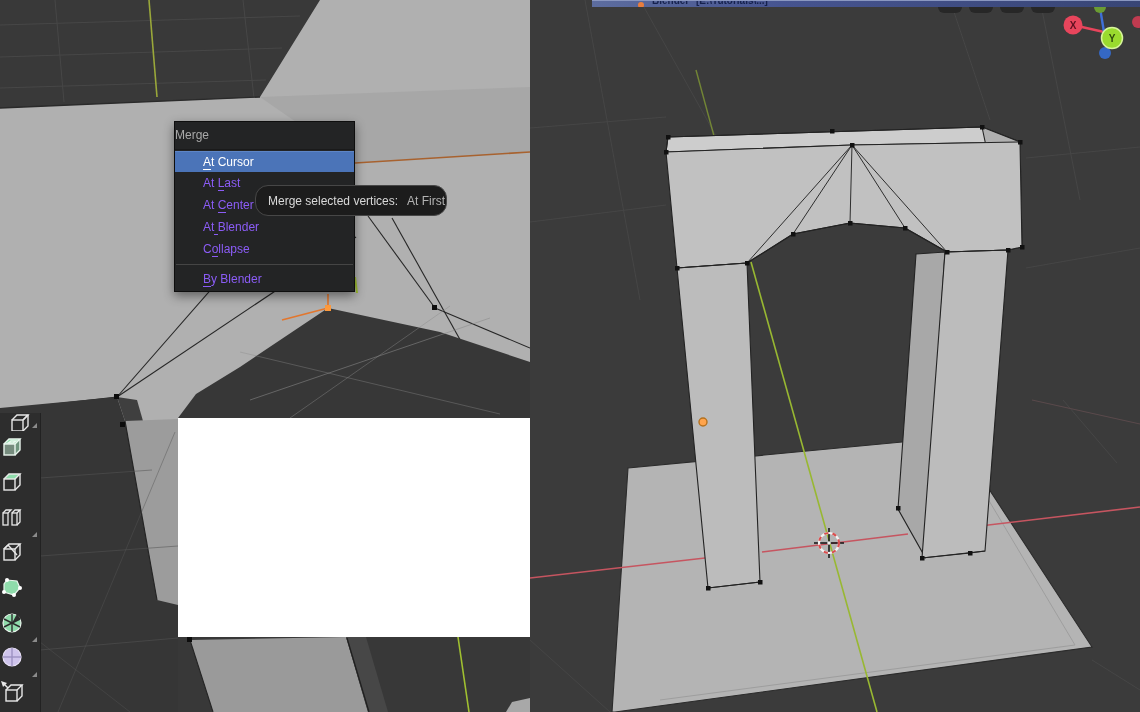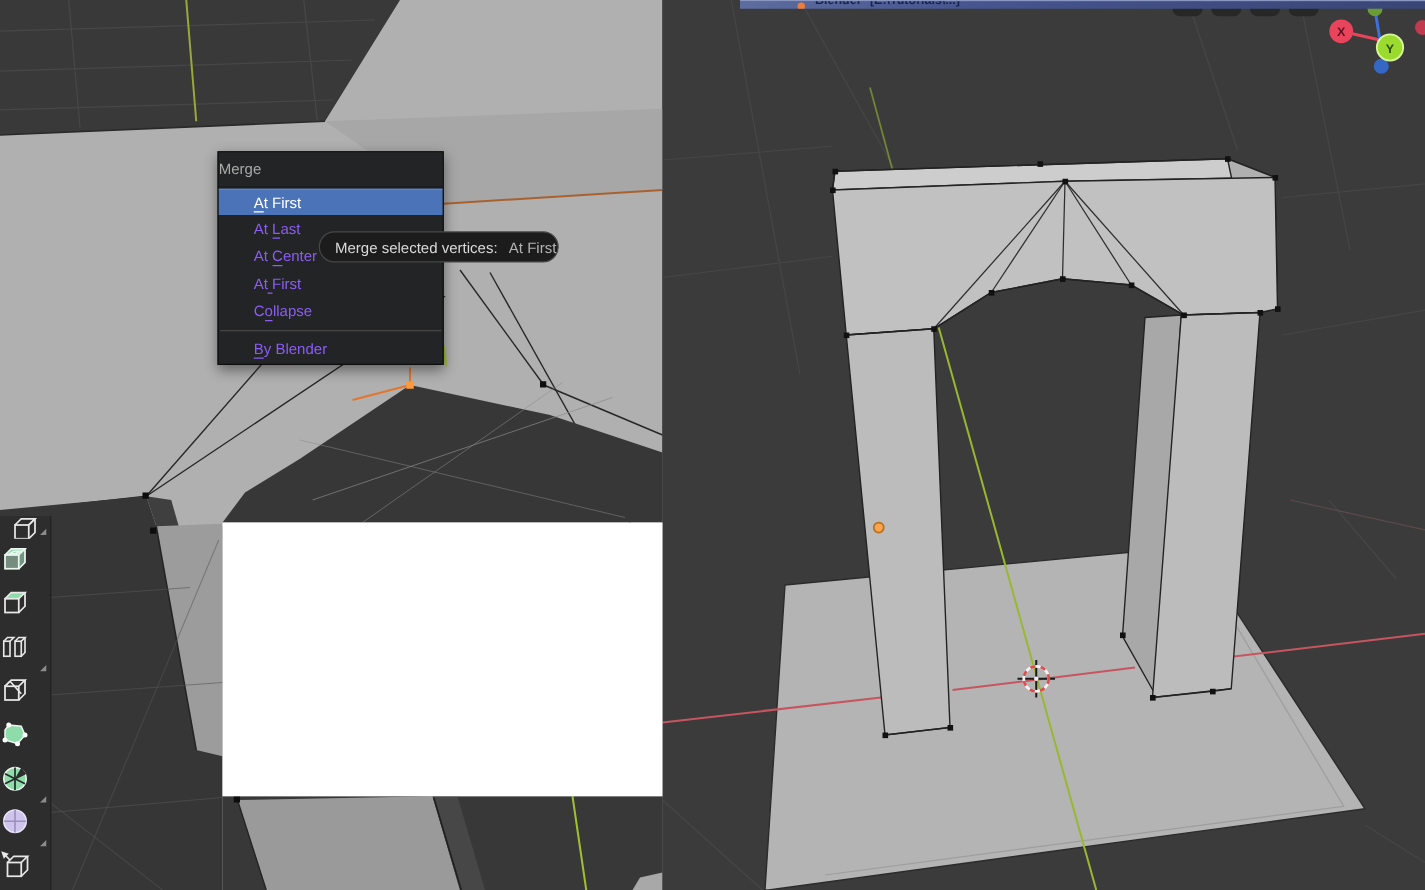--- a/index.html
+++ b/index.html
@@ -12,21 +12,21 @@
         box-shadow:0 4px 10px rgba(0,0,0,.45);z-index:30;}
   .menu-header{height:27px;line-height:27px;font-size:12px;
         color:#a9a9a9;border-bottom:1px solid #1a1a1a;background:#232425;}
   .mi{height:22px;line-height:22px;padding-left:28px;font-size:12px;color:#8b5cf6;
       white-space:pre;cursor:default;}
   .mi.sel{background:#4b74b8;color:#ffffff;height:20px;line-height:20px;
       margin-top:1px;border-top:1px solid #5d85c6;}
   .mi .key{border-bottom:1px solid currentColor;}
   .menu-sep{height:1px;background:#454545;margin:4px 1px 3px 1px;}
   
-  .tooltip{position:absolute;left:255px;top:185px;width:192px;height:25px;
+  .tooltip{position:absolute;left:255px;top:185px;width:192px;height:31px;
         background:#1c1c1c;border:1px solid #474747;border-radius:13px;
         box-sizing:border-box;display:flex;align-items:center;padding-left:12px;
         z-index:40;font-size:12px;}
   .tooltip .lab{color:#d9d9d9;}
   .tooltip .val{color:#b3b3b3;margin-left:9px;}
   
   .whitebox{position:absolute;left:178px;top:418px;width:352px;height:219px;
         background:#ffffff;z-index:20;}
   
   .toolbar{position:absolute;left:0;top:413px;width:40px;height:299px;
@@ -333,24 +333,24 @@
             <polyline points="22,5 22,16 17,21"></polyline>
           <line x1="8" y1="8" x2="3" y2="3"></line>
         </g>
         <polygon points="1,1 7,3 3,7" fill="#e8e8e8"></polygon>
       </svg>
     </div>
   </div>
 
   <div class="menu">
     <div class="menu-header">Merge</div>
-    <div class="mi sel"><span></span><span class="key">A</span><span>t First</span></div>
+    <div class="mi sel"><span></span><span class="key">A</span><span>t Cursor</span></div>
     <div class="mi"><span>At </span><span class="key">L</span><span>ast</span></div>
     <div class="mi"><span>At </span><span class="key">C</span><span>enter</span></div>
-    <div class="mi"><span>At</span><span class="key"> </span><span>First</span></div>
+    <div class="mi"><span>At</span><span class="key"> </span><span>Blender</span></div>
     <div class="mi"><span>C</span><span class="key">o</span><span>llapse</span></div>
     <div class="menu-sep"></div>
     <div class="mi"><span></span><span class="key">B</span><span>y Blender</span></div>
   </div>
 
   <div class="tooltip">
     <span class="lab">Merge selected vertices:</span>
     <span class="val">At First</span>
   </div>
 

